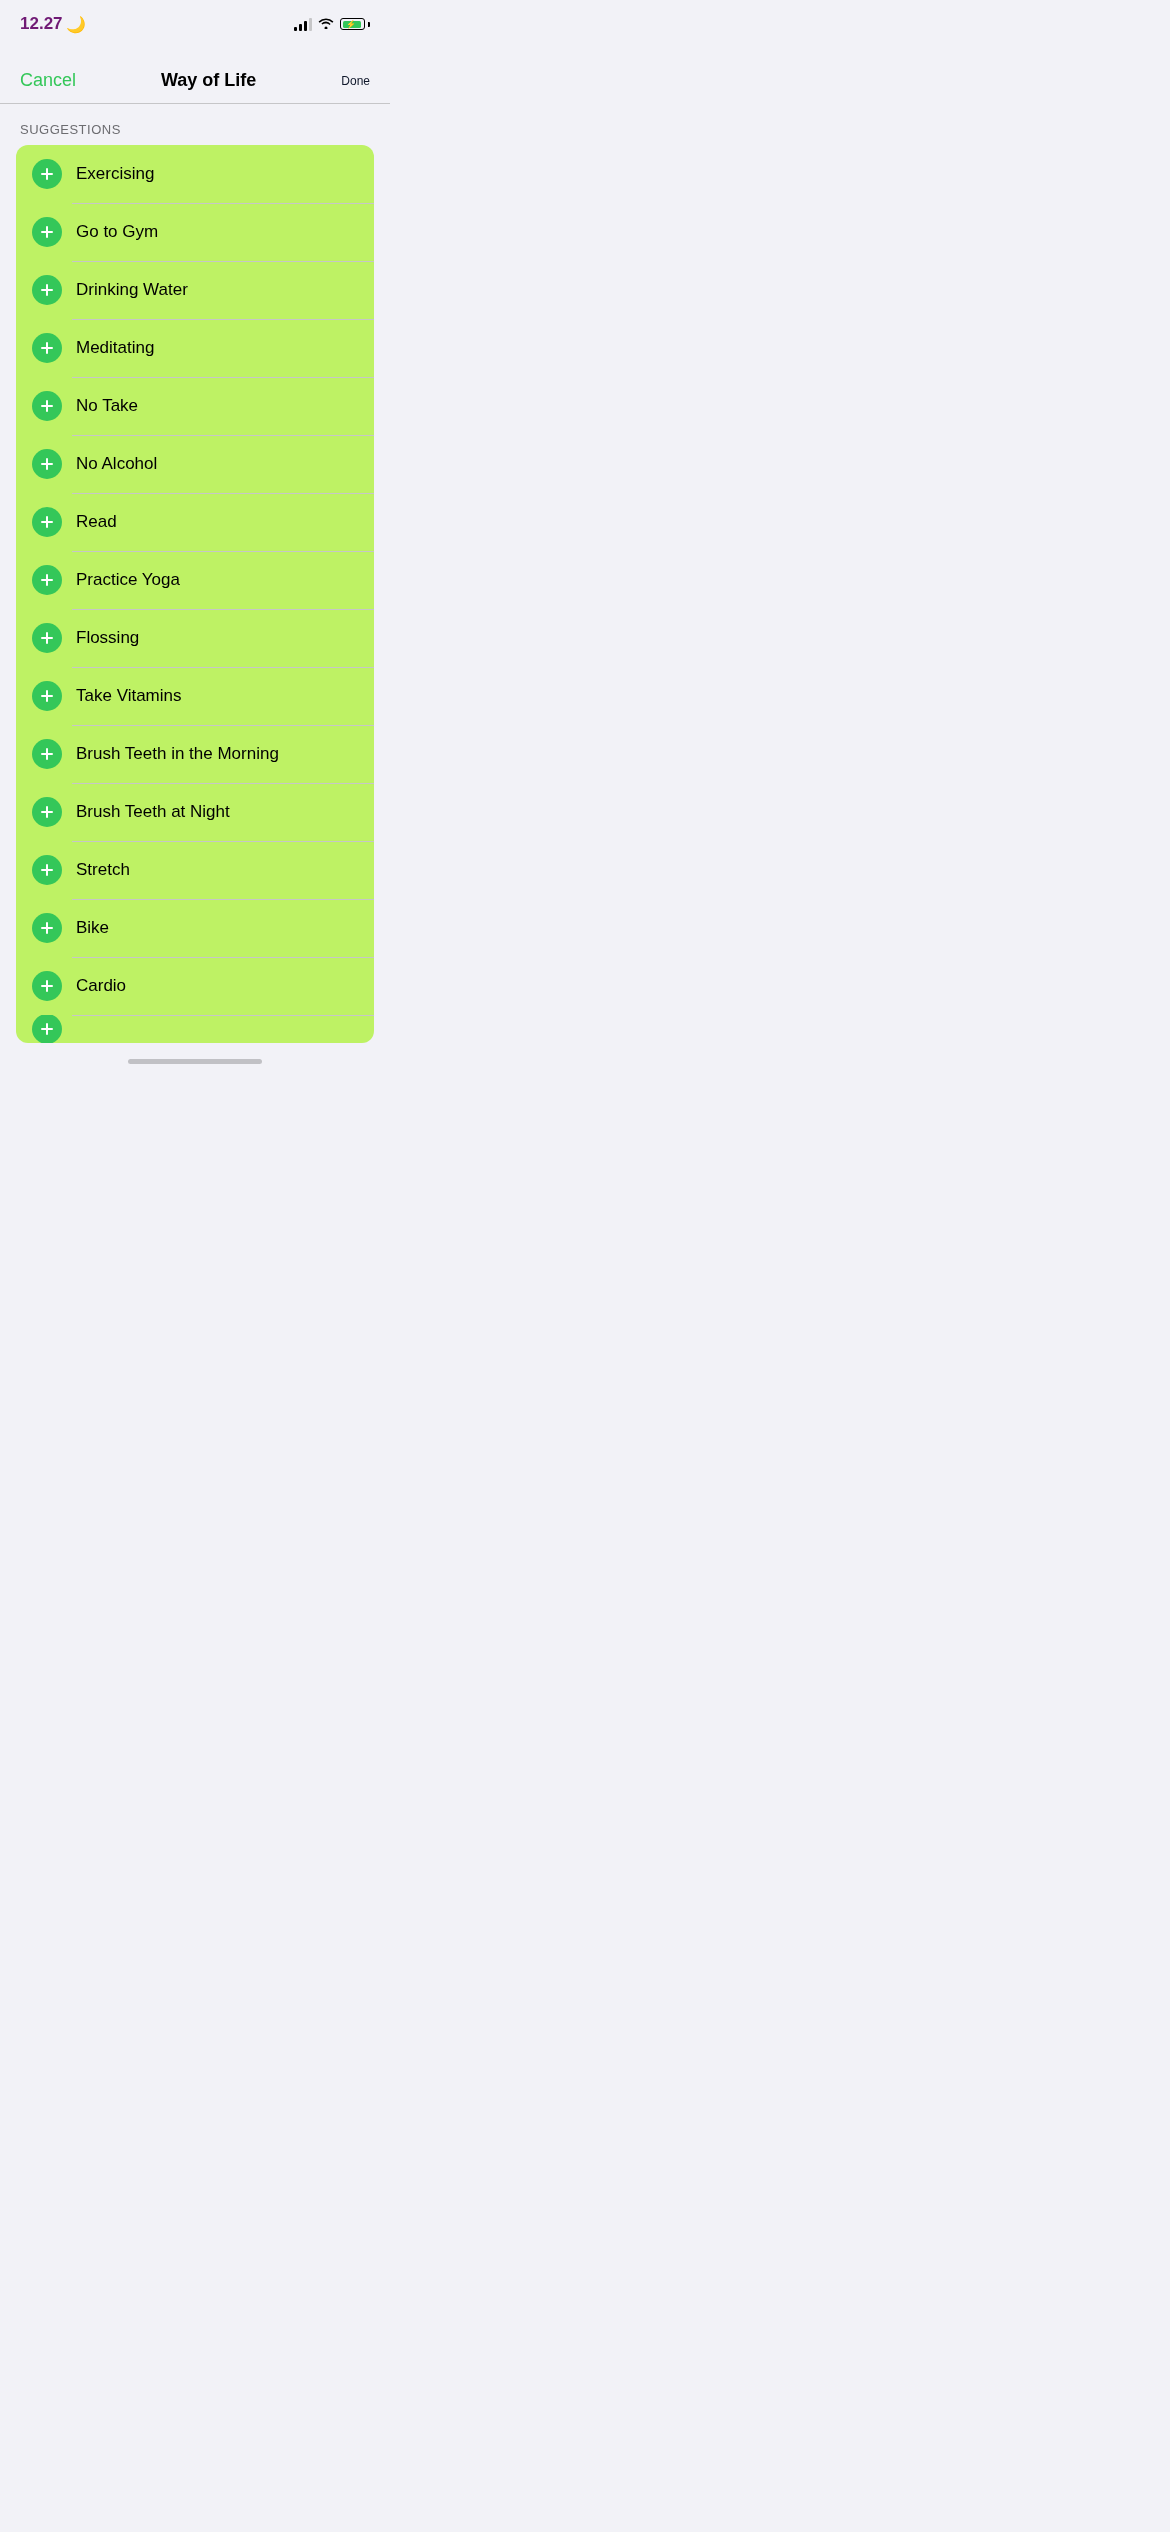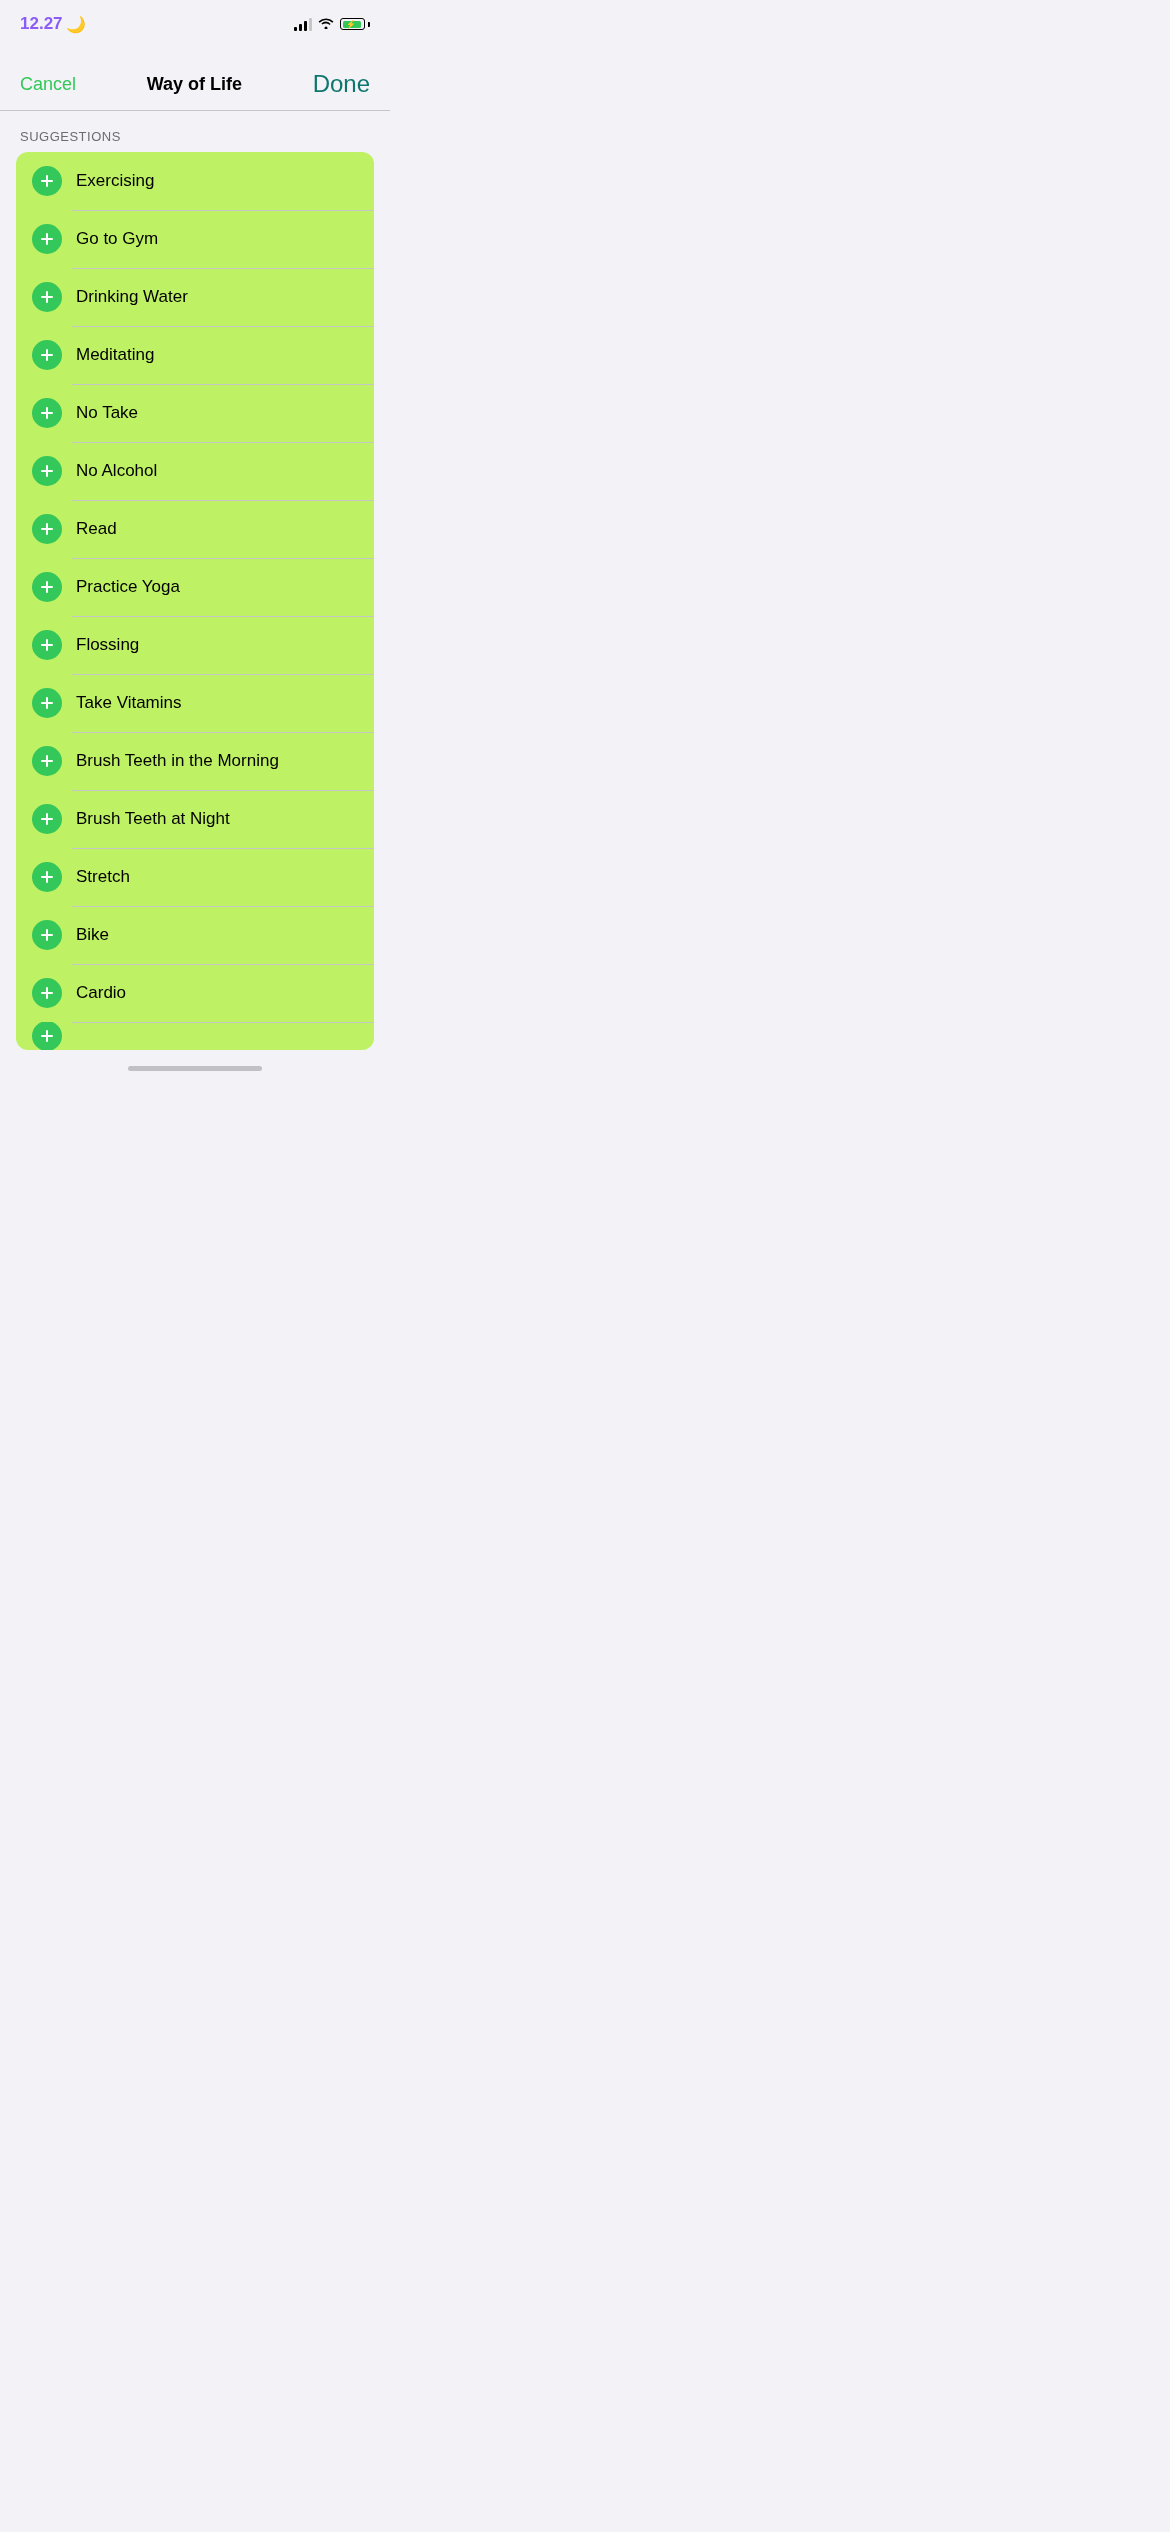--- a/index.html
+++ b/index.html
@@ -18,21 +18,21 @@
       display: flex;
       justify-content: space-between;
       align-items: center;
       padding: 14px 20px 8px 20px;
       background: #f2f2f7;
     }
 
     .status-time {
       font-size: 17px;
       font-weight: 600;
-      color: #8b5cf6;
+      color: #701a75;
       display: flex;
       align-items: center;
       gap: 4px;
     }
 
     .moon-icon {
       font-size: 16px;
     }
 
     .status-icons {
@@ -116,22 +116,22 @@
       font-weight: 400;
     }
 
     .nav-title {
       font-size: 18px;
       font-weight: 700;
       color: #000;
     }
 
     .nav-done {
-      font-size: 24px;
-      color: #0f766e;
+      font-size: 12px;
+      color: #0f172a;
       font-weight: 400;
     }
 
     
     .nav-divider {
       height: 1px;
       background: #c6c6c8;
       margin: 0;
     }
 

